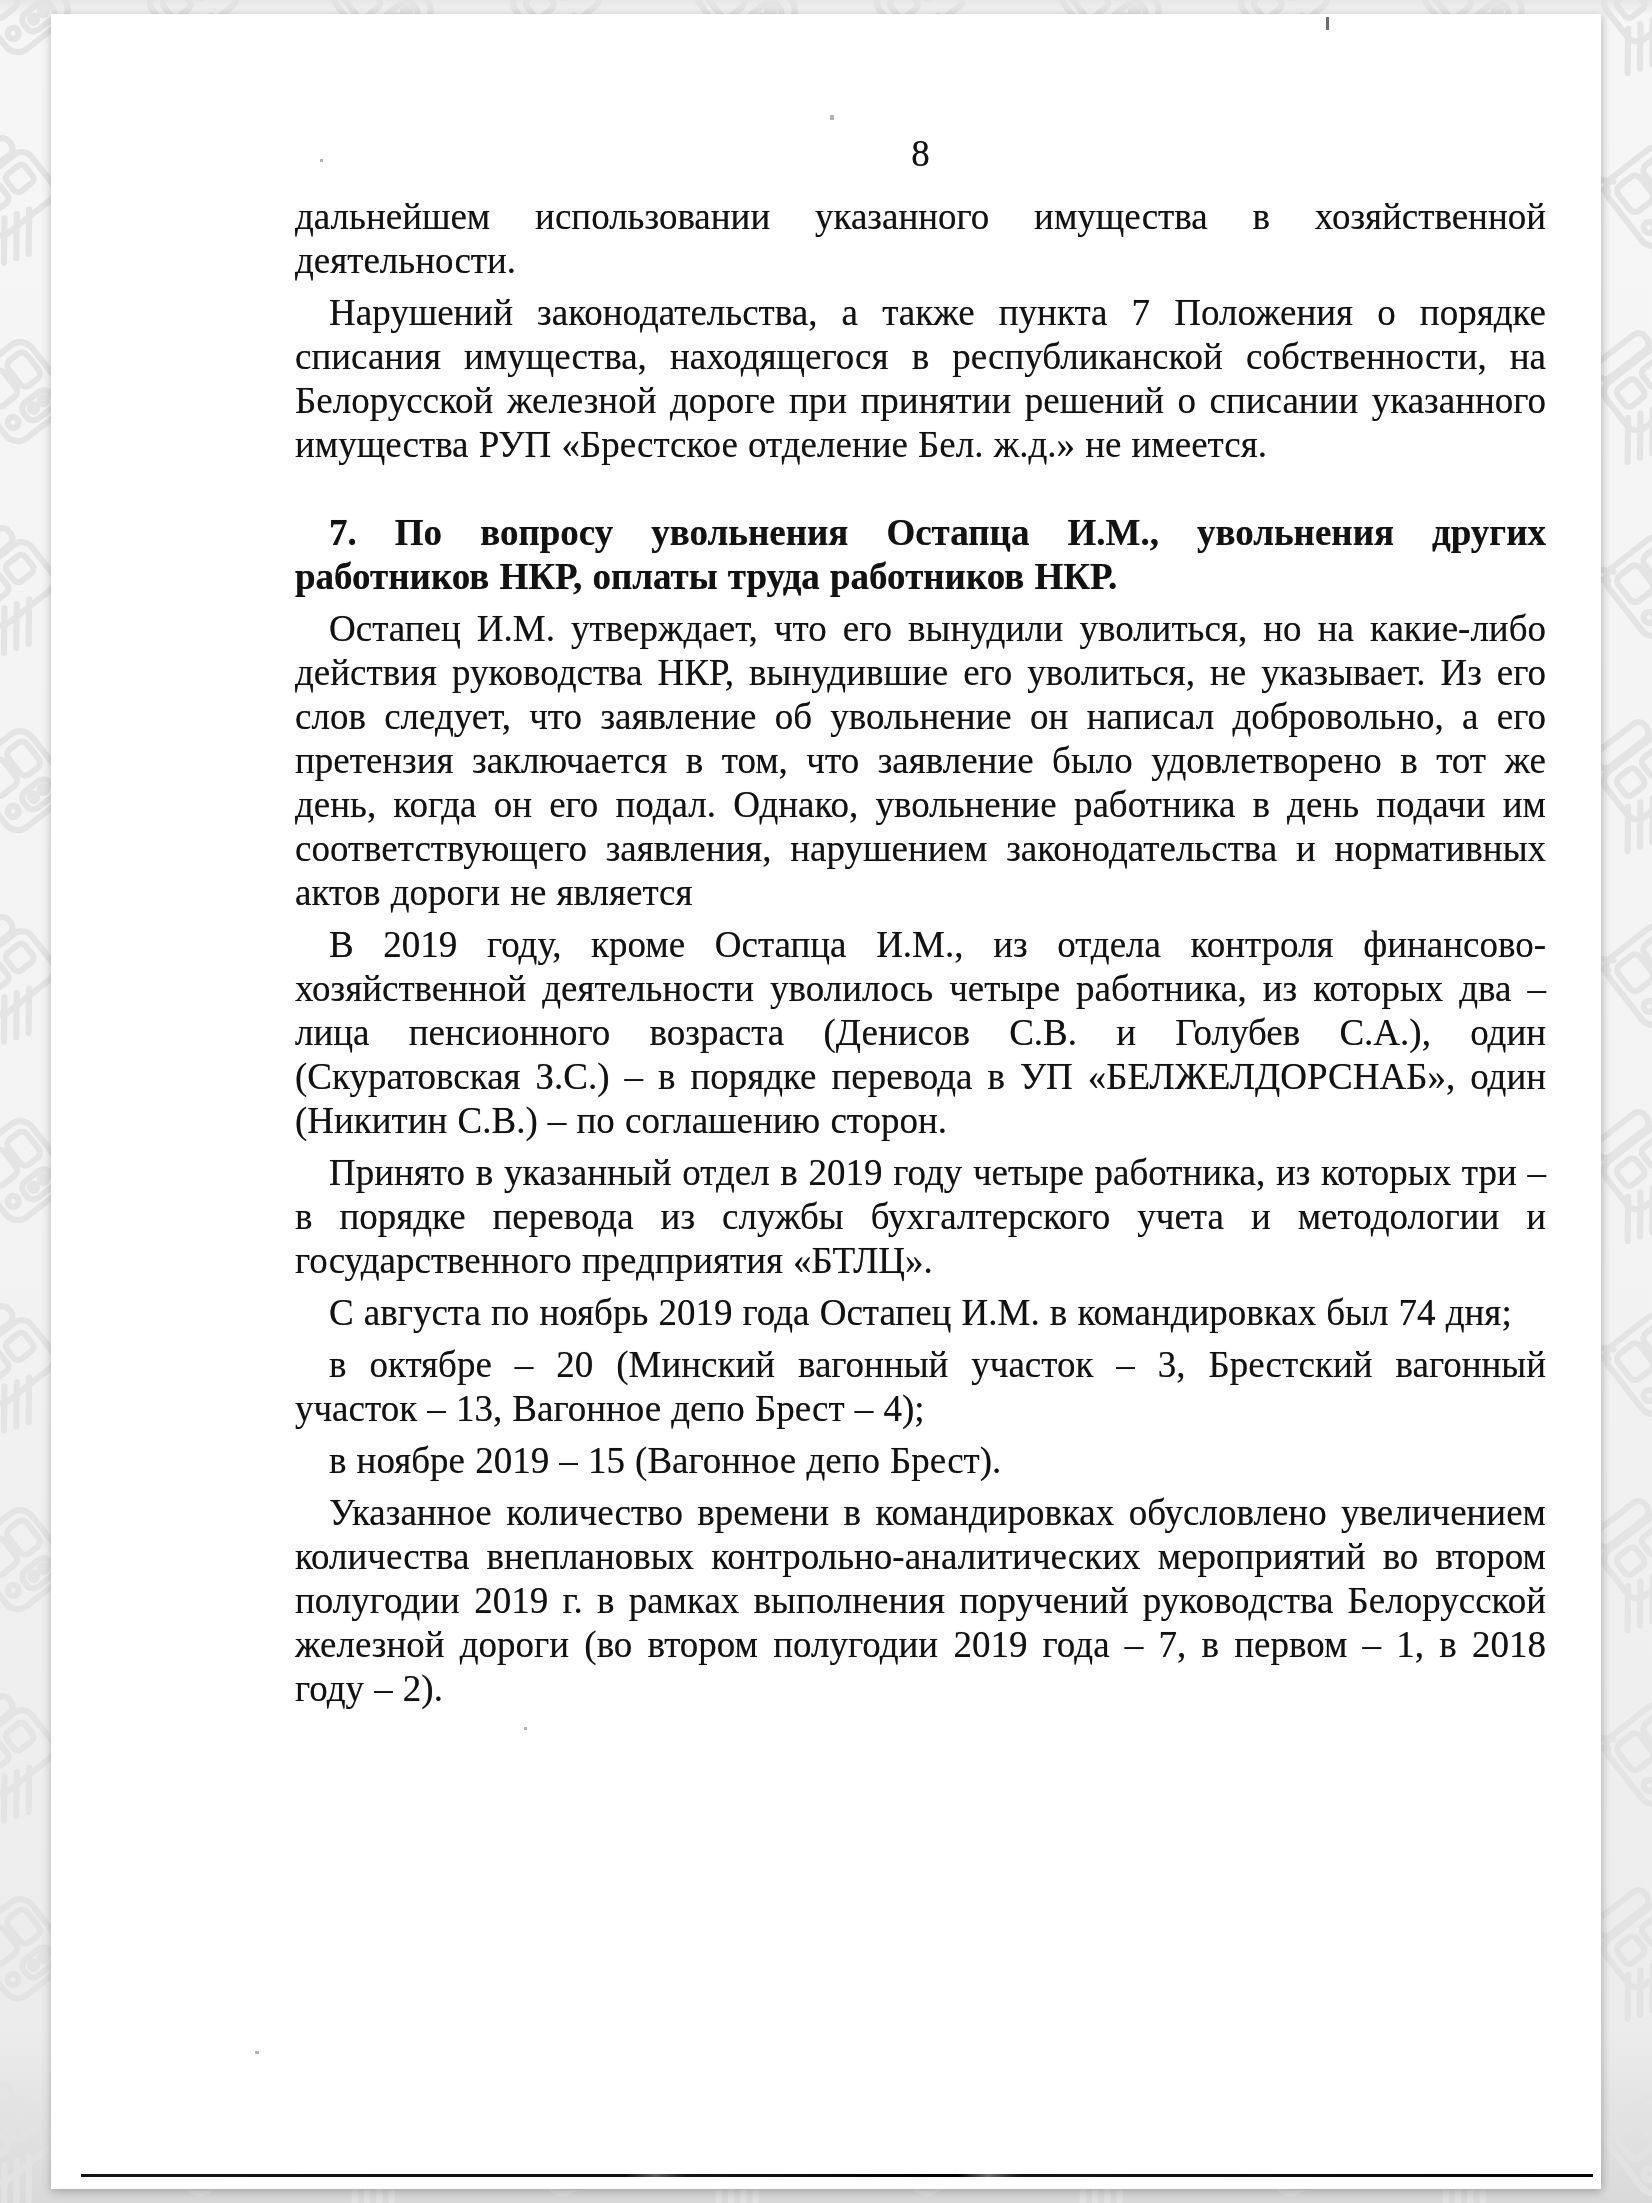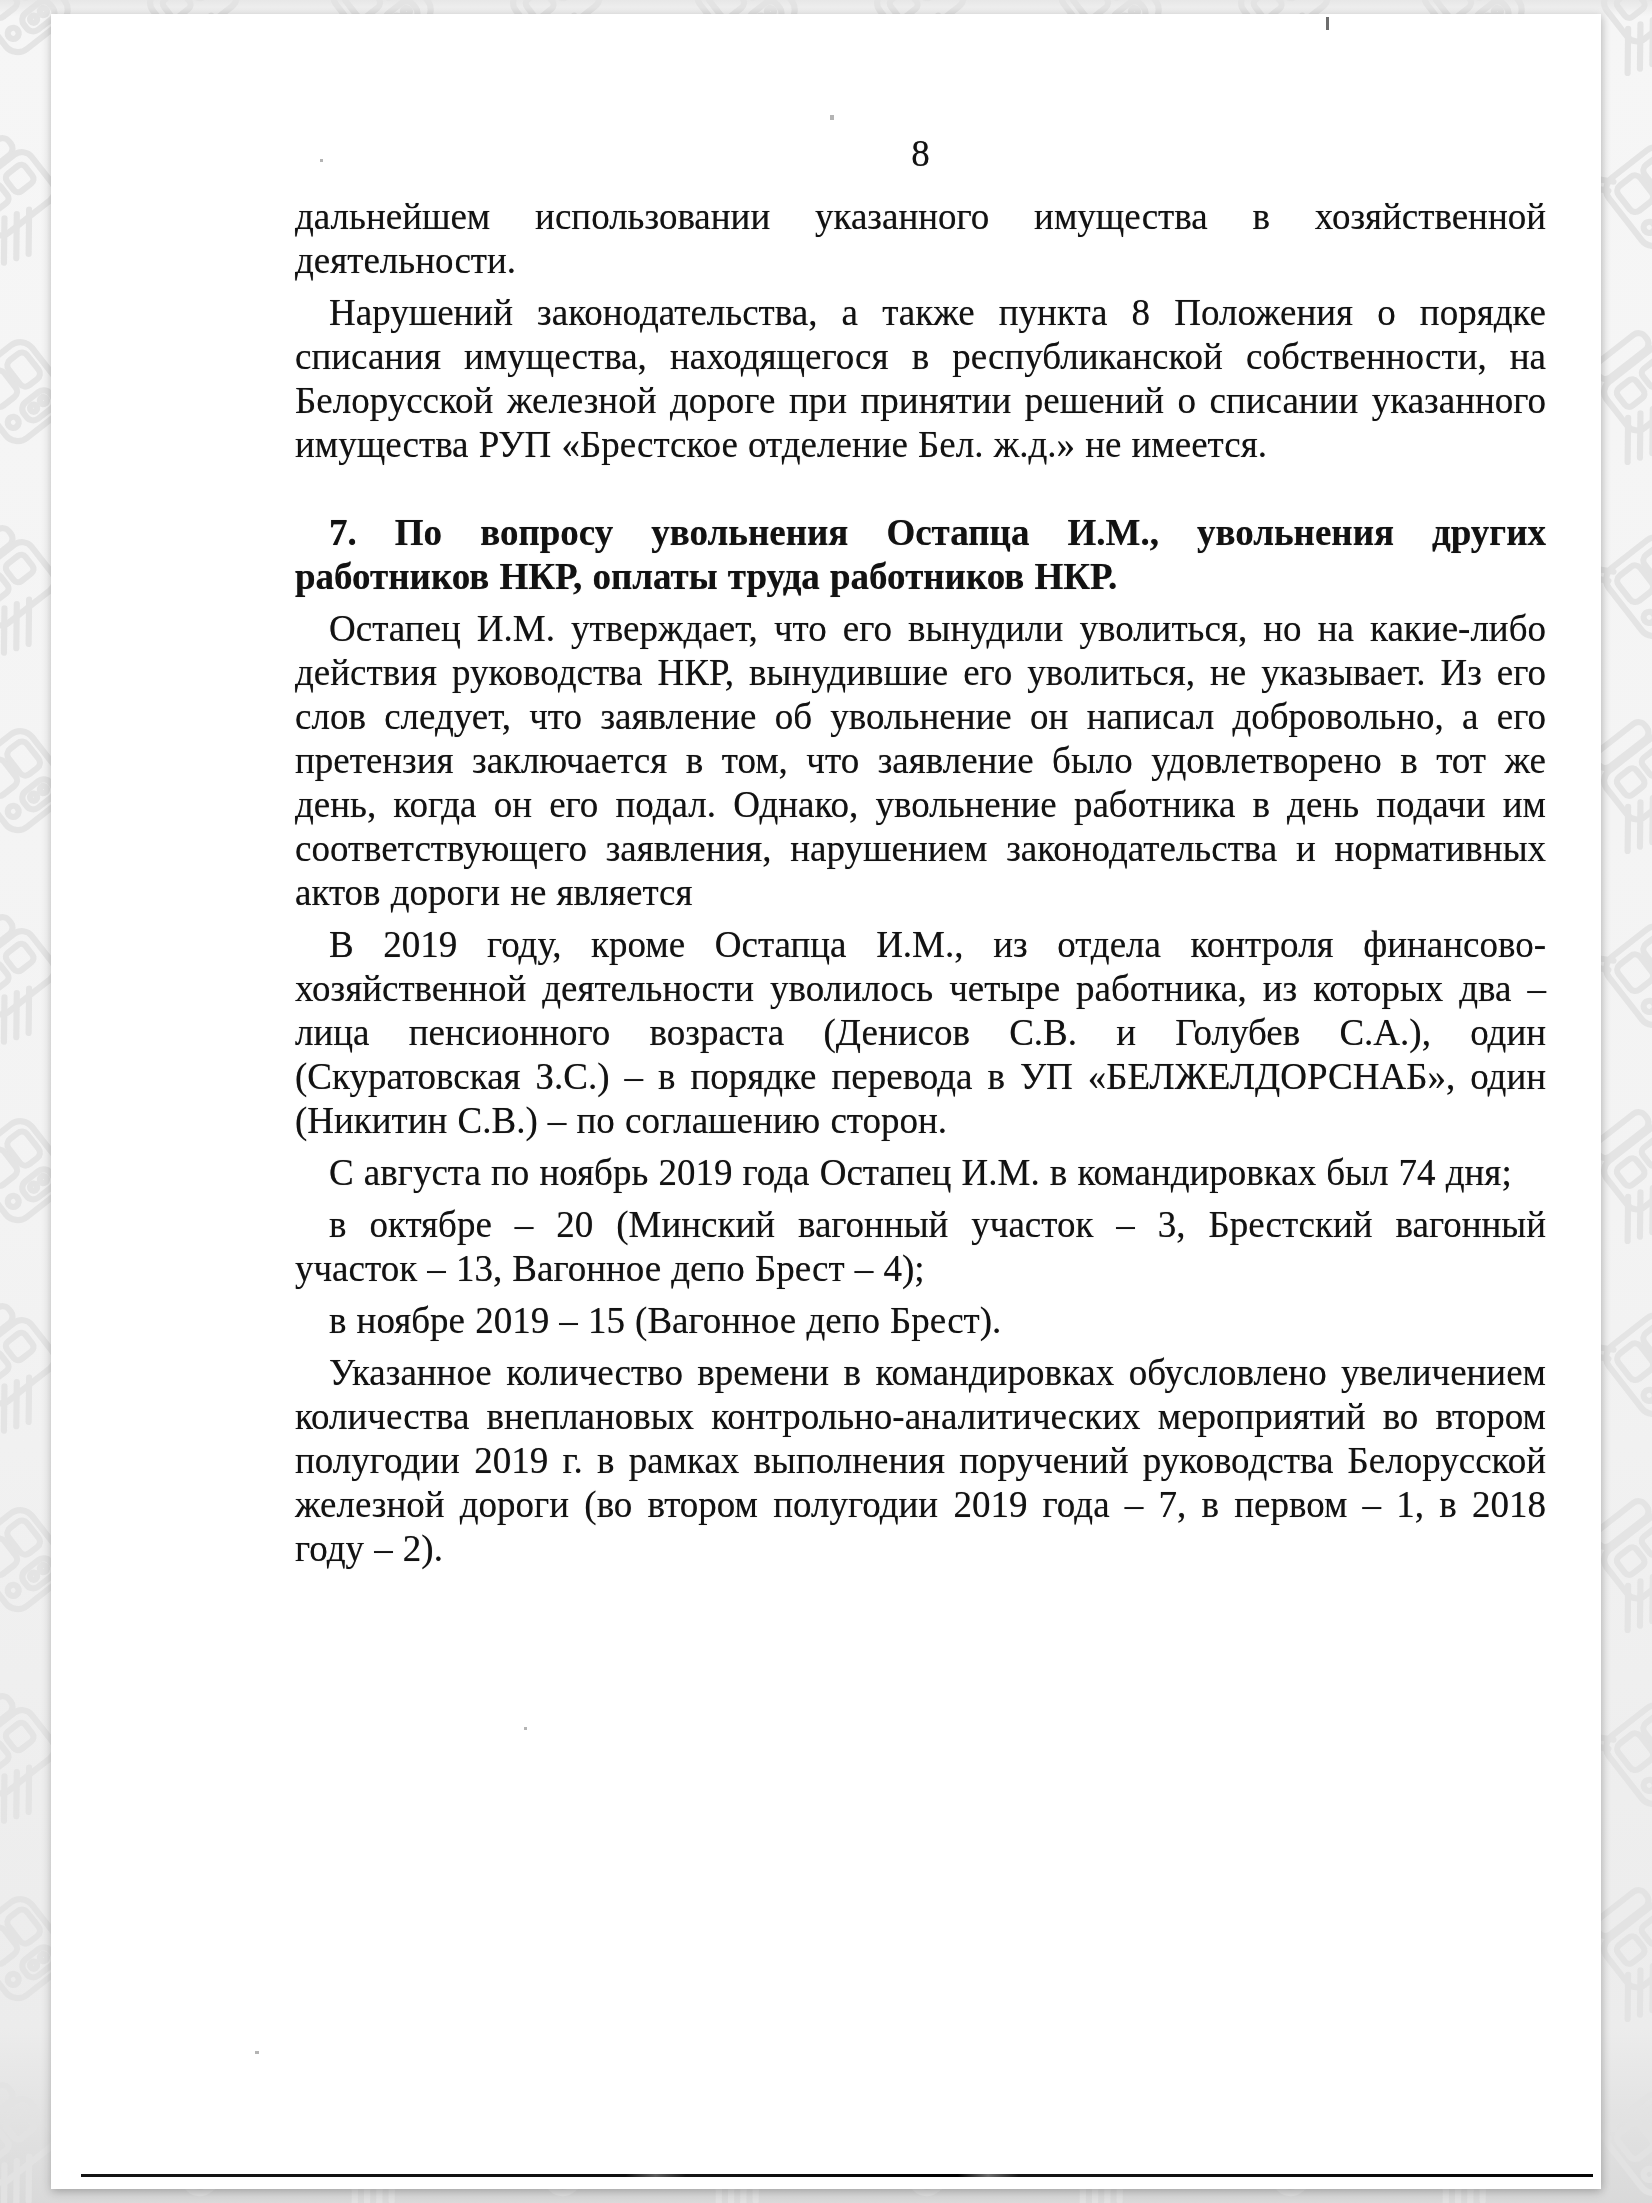--- a/index.html
+++ b/index.html
@@ -438,24 +438,25 @@
       </svg>
       <svg class="wm" viewBox="0 0 100 100" style="left: 1572px; top: 2068px;">
         <use href="#wm-a"></use>
       </svg>
     </div>
 
   <div class="page">
     <div class="text-col">
       <div class="pnum">8</div>
       <p class="para no-indent">дальнейшем использовании указанного имущества в хозяйственной деятельности.</p>
-      <p class="para">Нарушений законодательства, а также пункта 8 Положения о порядке списания имущества, находящегося в республиканской собственности, на Белорусской железной дороге при принятии решений о списании указанного имущества РУП «Брестское отделение Бел. ж.д.» не имеется.</p>
+      <p class="para">Нарушений законодательства, а также пункта 7 Положения о порядке списания имущества, находящегося в республиканской собственности, на Белорусской железной дороге при принятии решений о списании указанного имущества РУП «Брестское отделение Бел. ж.д.» не имеется.</p>
       <p class="para gap">7. По вопросу увольнения Остапца И.М., увольнения других работников НКР, оплаты труда работников НКР.</p>
       <p class="para">Остапец И.М. утверждает, что его вынудили уволиться, но на какие-либо действия руководства НКР, вынудившие его уволиться, не указывает. Из его слов следует, что заявление об увольнение он написал добровольно, а его претензия заключается в том, что заявление было удовлетворено в тот же день, когда он его подал. Однако, увольнение работника в день подачи им соответствующего заявления, нарушением законодательства и нормативных актов дороги не является</p>
       <p class="para">В 2019 году, кроме Остапца И.М., из отдела контроля финансово-хозяйственной деятельности уволилось четыре работника, из которых два – лица пенсионного возраста (Денисов С.В. и Голубев С.А.), один (Скуратовская З.С.) – в порядке перевода в УП «БЕЛЖЕЛДОРСНАБ», один (Никитин С.В.) – по соглашению сторон.</p>
+      <p class="para">Принято в указанный отдел в 2019 году четыре работника, из которых три – в порядке перевода из службы бухгалтерского учета и методологии и государственного предприятия «БТЛЦ».</p>
       <p class="para">С августа по ноябрь 2019 года Остапец И.М. в командировках был 74 дня;</p>
       <p class="para">в октябре – 20 (Минский вагонный участок – 3, Брестский вагонный участок – 13, Вагонное депо Брест – 4);</p>
       <p class="para">в ноябре 2019 – 15 (Вагонное депо Брест).</p>
       <p class="para">Указанное количество времени в командировках обусловлено увеличением количества внеплановых контрольно-аналитических мероприятий во втором полугодии 2019 г. в рамках выполнения поручений руководства Белорусской железной дороги (во втором полугодии 2019 года – 7, в первом – 1, в 2018 году – 2).</p>
     </div>
 
     <div class="scan-line"></div>
     <div class="tick"></div>
     <div class="speck s1"></div>
     <div class="speck s2"></div>

